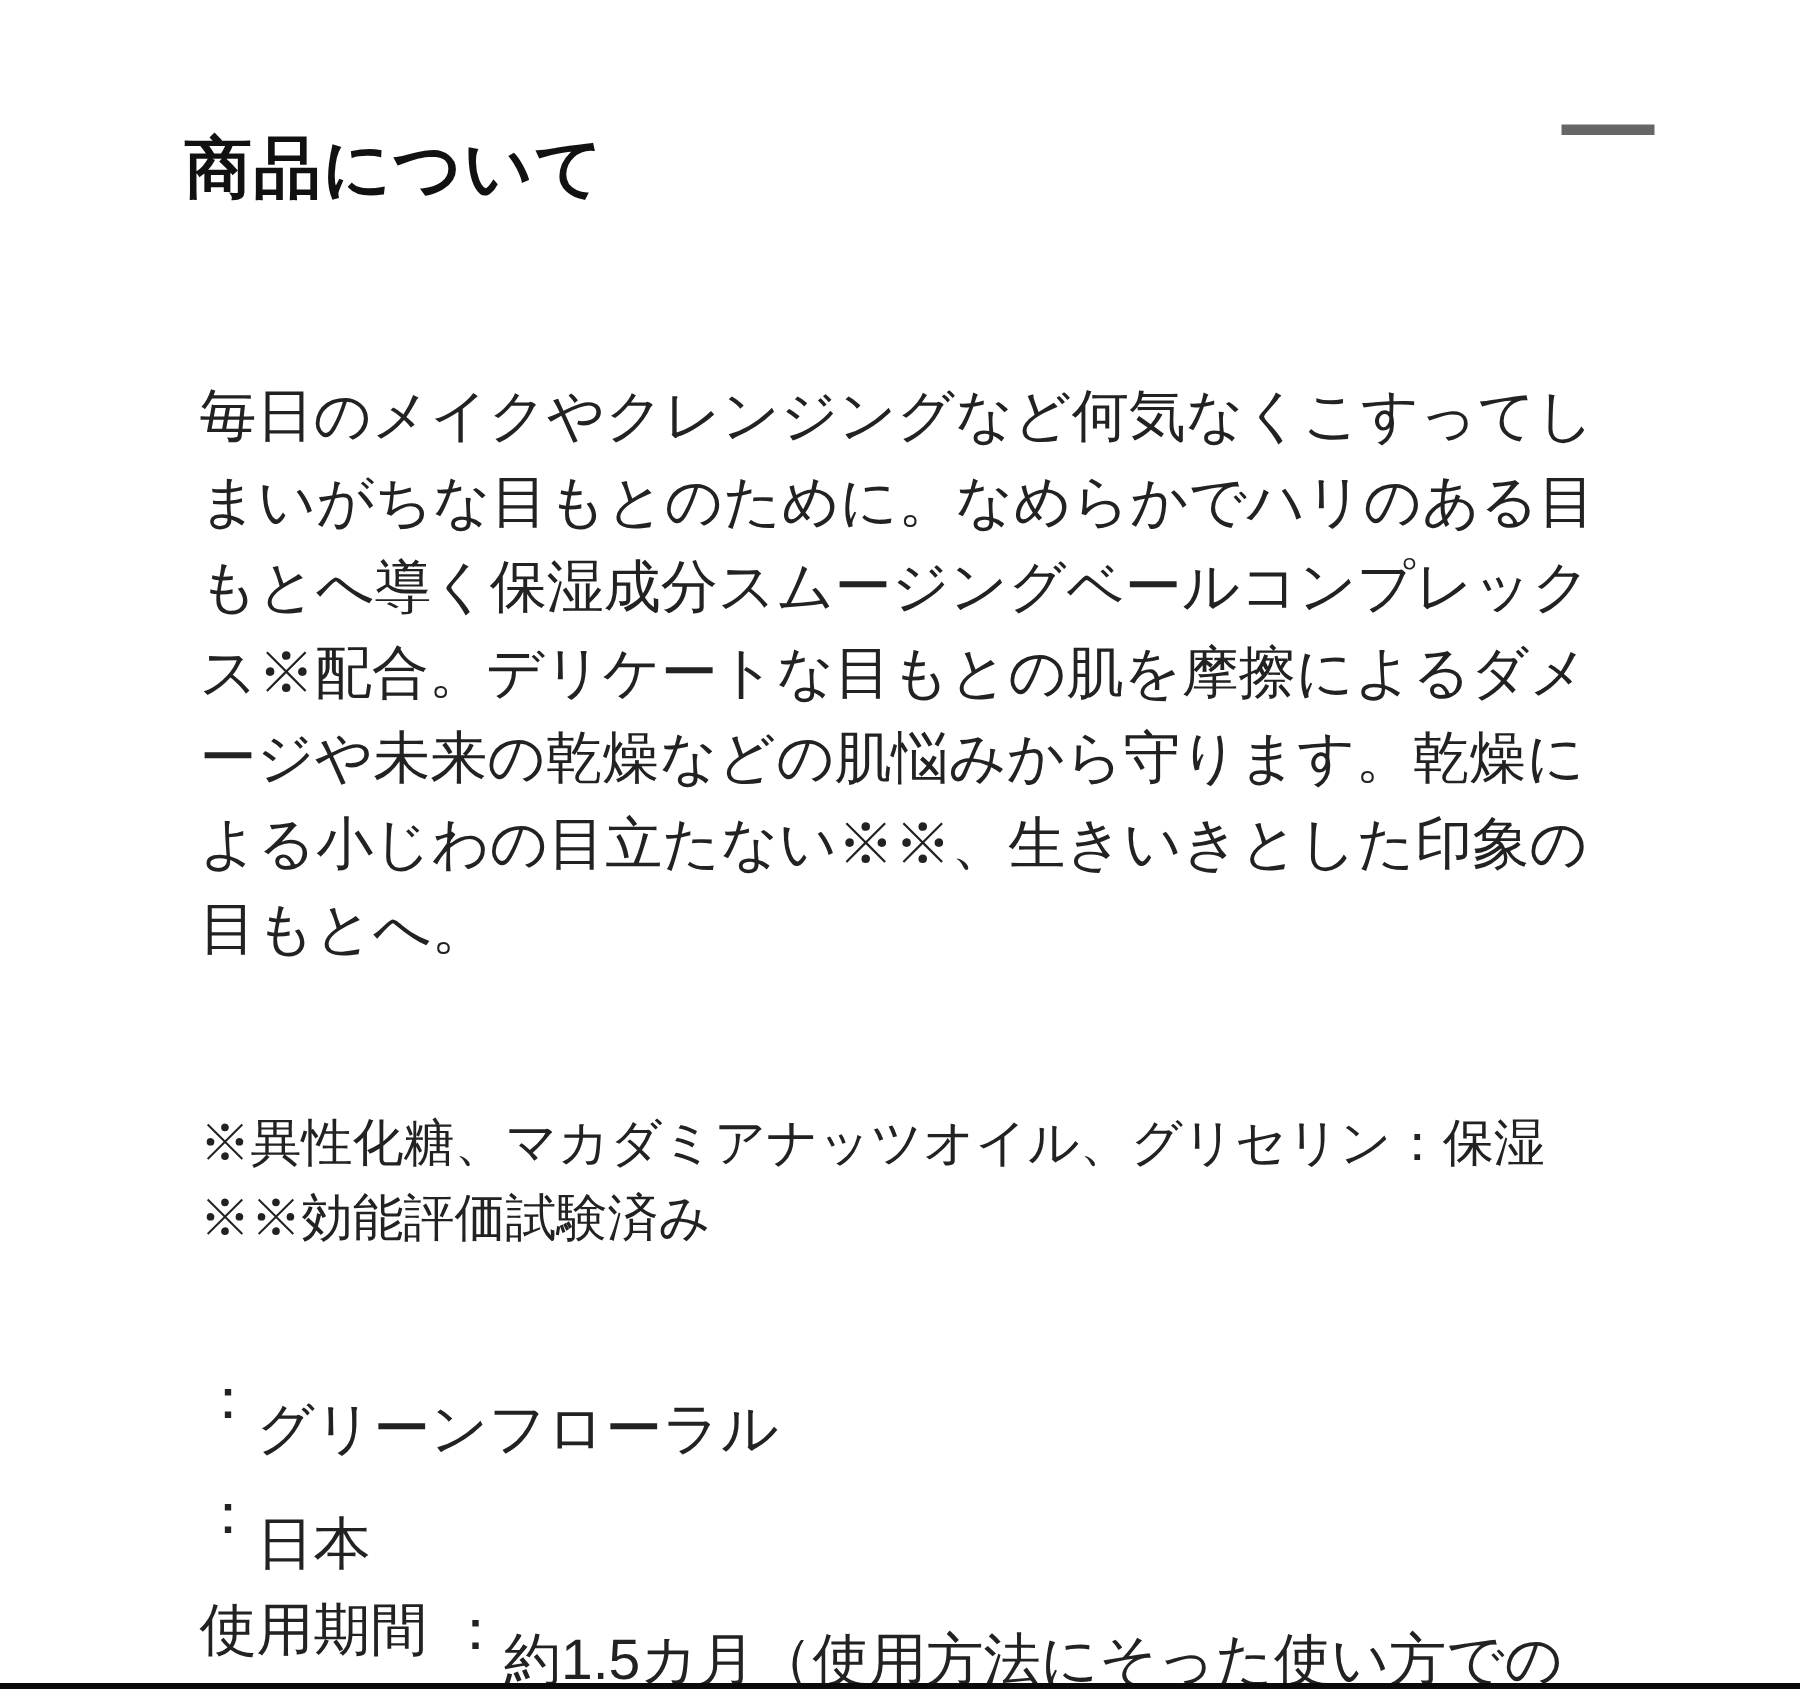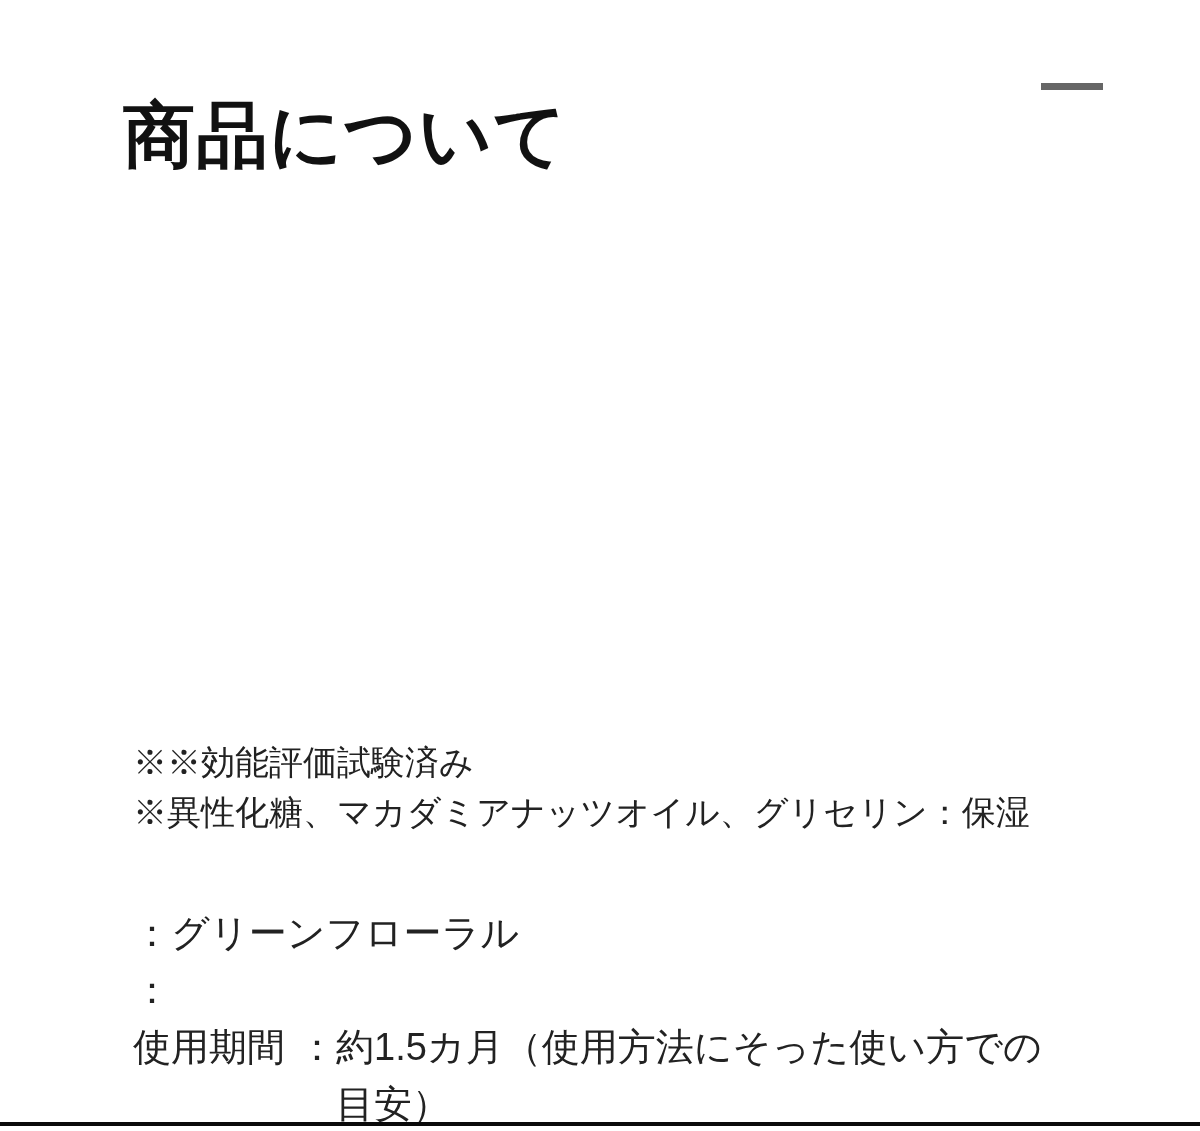--- a/index.html
+++ b/index.html
@@ -18,21 +18,21 @@
   }
   .section {
     position: absolute;
     inset: 0;
     background: #ffffff;
   }
   .section-title {
     position: absolute;
     left: 123px;
     top: 42px;
-    font-size: 72px;
+    font-size: 45px;
     line-height: 66px;
     font-weight: 700;
     color: #111111;
     letter-spacing: 1px;
     white-space: nowrap;
   }
   .collapse-button {
     position: absolute;
     left: 1029px;
     top: 63px;
@@ -88,20 +88,21 @@
     flex: 0 0 165px;
     white-space: nowrap;
   }
   .spec-colon {
     width: 38px;
     flex: 0 0 38px;
   }
   .spec-value {
     flex: 1;
     white-space: pre-line;
+    margin-top: 20px;
   }
   .bottom-divider {
     position: absolute;
     left: 0;
     top: 1122px;
     width: 1200px;
     height: 4px;
     background: #0a0a0a;
   }
 </style>
@@ -109,35 +110,43 @@
 <body>
 
 <div class="section">
 
   <h2 class="section-title">商品について</h2>
 
   <button class="collapse-button">
     <span class="minus-bar"></span>
   </button>
 
+  <div class="description">毎日のメイクやクレンジングなど何気なくこすってし
+まいがちな目もとのために。なめらかでハリのある目
+もとへ導く保湿成分スムージングベールコンプレック
+ス※配合。デリケートな目もとの肌を摩擦によるダメ
+ージや未来の乾燥などの肌悩みから守ります。乾燥に
+よる小じわの目立たない※※、生きいきとした印象の
+目もとへ。</div>
 
   <div class="footnotes">
+    <div>※異性化糖、マカダミアナッツオイル、グリセリン：保湿</div>
     <div>※※効能評価試験済み</div>
-    <div>※異性化糖、マカダミアナッツオイル、グリセリン：保湿</div>
   </div>
 
   <div class="spec-list">
 
     <div class="spec-row">
       <span class="spec-colon">：</span>
       <span class="spec-value">グリーンフローラル</span>
     </div>
 
     <div class="spec-row">
       <span class="spec-colon">：</span>
+      <span class="spec-value">日本</span>
     </div>
 
     <div class="spec-row">
       <span class="spec-label">使用期間</span>
       <span class="spec-colon">：</span>
       <span class="spec-value">約1.5カ月（使用方法にそった使い方での
 目安）</span>
     </div>
 
   </div>

